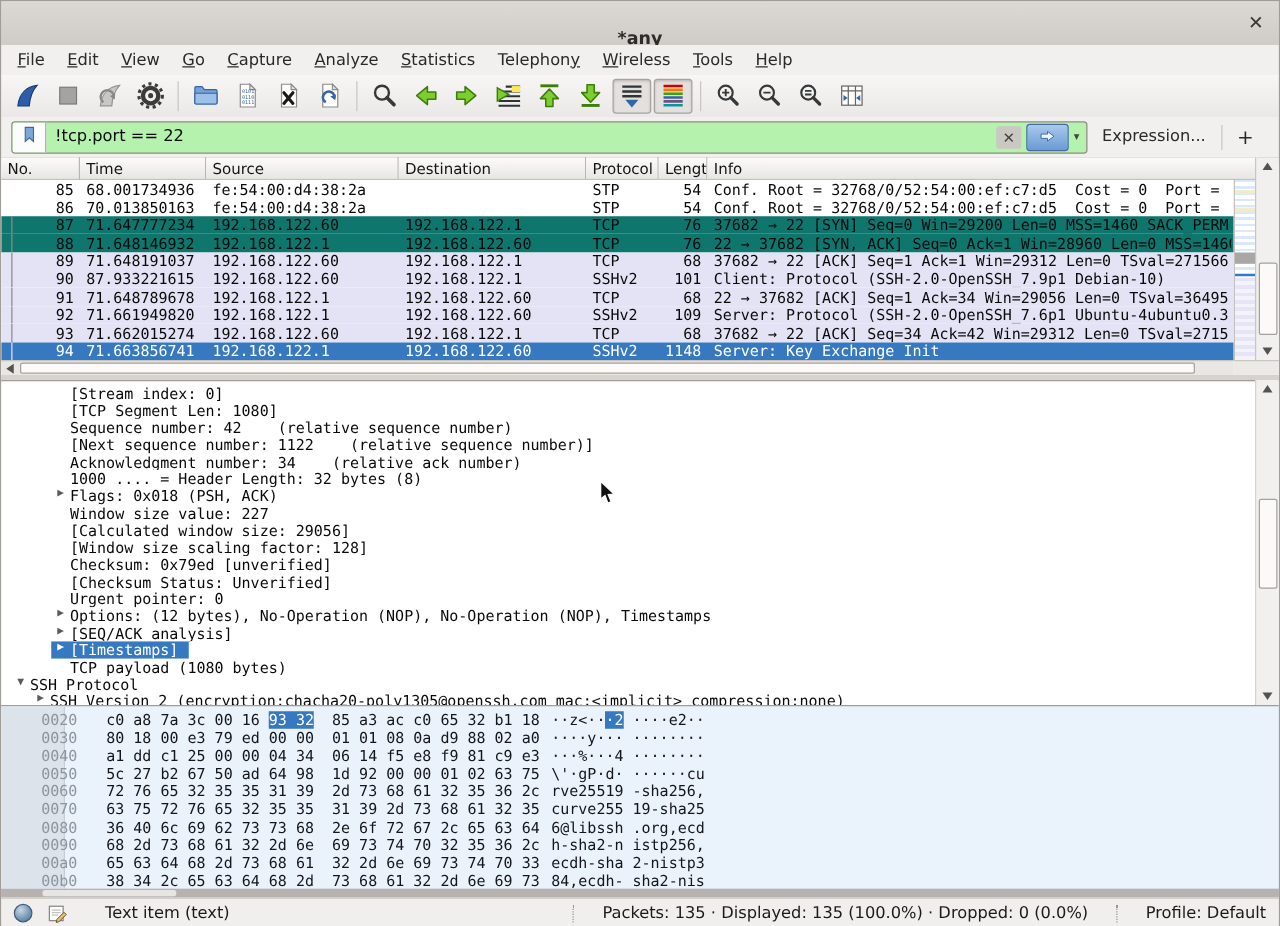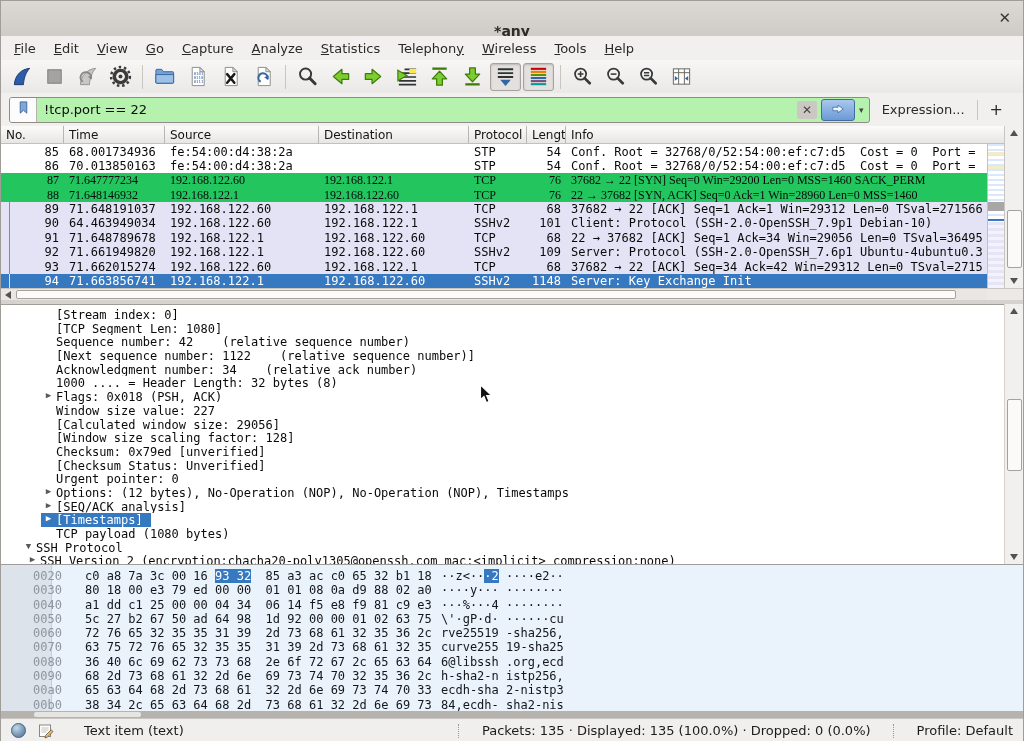--- a/index.html
+++ b/index.html
@@ -43,21 +43,21 @@
   .prow{position:relative;height:14.4px;font:12px "DejaVu Sans Mono","Liberation Mono",monospace;overflow:hidden;}
   .prow span{position:absolute;top:0.5px;white-space:pre;}
   .c-no{left:0;width:58px;text-align:right;}
   .c-time{left:68px;}
   .c-src{left:169px;}
   .c-dst{left:323px;}
   .c-proto{left:473px;}
   .c-len{left:522px;width:38px;text-align:right;}
   .c-info{left:570px;width:414px;overflow:hidden;}
   .r-plain{background:#fff;color:#0a0a0a;}
-  .r-gray{background:#22c55e;color:#0a0a0a;font-family:Liberation Serif, serif;}
+  .r-gray{background:#0f766e;color:#0a0a0a;}
   .r-lav{background:#e4e3f5;color:#0a0a0a;}
   .r-sel{background:#3679c0;color:#fff;}
   .rel::before{content:"";position:absolute;left:8px;top:0;bottom:0;width:1px;background:#8a8a8a;}
   .r-sel.rel::before{background:#d8e6f4;}
 
   .minimap{position:absolute;top:18px;left:986px;width:20px;height:144px;border-left:1px solid #c4c1bd;
     background:
       linear-gradient(#a9a7a5,#a9a7a5) 0 58px/100% 9px no-repeat,
       linear-gradient(#3679c0,#3679c0) 0 75px/100% 2px no-repeat,
       repeating-linear-gradient(180deg,#e6e5f7 0 3px,#f4f3fb 3px 6px) 0 78px/100% 66px no-repeat,
@@ -79,21 +79,21 @@
   .hs-left::after{content:"";position:absolute;left:4px;top:2px;border-top:4px solid transparent;border-bottom:4px solid transparent;border-right:6px solid #55524e;}
   .hs-thumb{position:absolute;left:15px;width:940px;top:1px;height:9px;background:#fcfbfa;border:1px solid #a5a19c;border-radius:2px;box-sizing:border-box;}
   .corner{position:absolute;left:986px;top:162px;right:0;height:12px;background:#eceae7;border-top:1px solid #c9c6c2;}
 
   .split1{position:absolute;top:299px;height:4px;left:0;right:0;background:#d6d3cf;}
 
   
   .details{position:absolute;top:303px;height:260px;left:0;right:0;background:#fff;border-top:1px solid #a09c98;overflow:hidden;font:12px "DejaVu Sans Mono","Liberation Mono",monospace;padding-top:3px;box-sizing:border-box;color:#0a0a0a;}
   .dline{height:13.7px;white-space:pre;overflow:hidden;}
   .dline .ar{display:inline-block;width:15px;color:#5a5a5a;font-size:9px;text-align:center;vertical-align:top;}
-  .i0{padding-left:8px;margin-left:12px;} .i1{padding-left:24px;} .i2{padding-left:12px;margin-left:28px;}
+  .i0{padding-left:8px;} .i1{padding-left:24px;} .i2{padding-left:12px;margin-left:28px;}
   .sel-pill{background:#3679c0;color:#fff;padding-right:8px;}
   .sel-pill .ar{color:#fff;}
   .dscroll{position:absolute;top:0;right:0;width:18px;height:260px;background:#f1f0ee;border-left:1px solid #d5d2ce;}
   .dscroll .vs-thumb{top:95px;height:70px;}
   .cursor{position:absolute;left:478px;top:383px;width:14px;height:20px;z-index:5;}
 
   
   .hex{position:absolute;top:563px;height:147px;left:0;right:0;background:#eaf2fb;border-top:1px solid #a09c98;font:12px "DejaVu Sans Mono","Liberation Mono",monospace;padding-top:4px;box-sizing:border-box;overflow:hidden;padding-left:24px;}
   .offcol{position:absolute;left:0;top:0;bottom:0;width:50px;background:#dde3ea;border-right:1px solid #c8ced6;}
   .hrow{position:relative;height:14.3px;}
@@ -400,21 +400,21 @@
           <span class="c-no">89</span>
           <span class="c-time">71.648191037</span>
           <span class="c-src">192.168.122.60</span>
           <span class="c-dst">192.168.122.1</span>
           <span class="c-proto">TCP</span>
           <span class="c-len">68</span>
           <span class="c-info">37682 → 22 [ACK] Seq=1 Ack=1 Win=29312 Len=0 TSval=271566</span>
         </div>
         <div class="prow r-lav rel">
           <span class="c-no">90</span>
-          <span class="c-time">64.463949034</span>
+          <span class="c-time">87.933221615</span>
           <span class="c-src">192.168.122.60</span>
           <span class="c-dst">192.168.122.1</span>
           <span class="c-proto">SSHv2</span>
           <span class="c-len">101</span>
           <span class="c-info">Client: Protocol (SSH-2.0-OpenSSH_7.9p1 Debian-10)</span>
         </div>
         <div class="prow r-lav rel">
           <span class="c-no">91</span>
           <span class="c-time">71.648789678</span>
           <span class="c-src">192.168.122.1</span>

